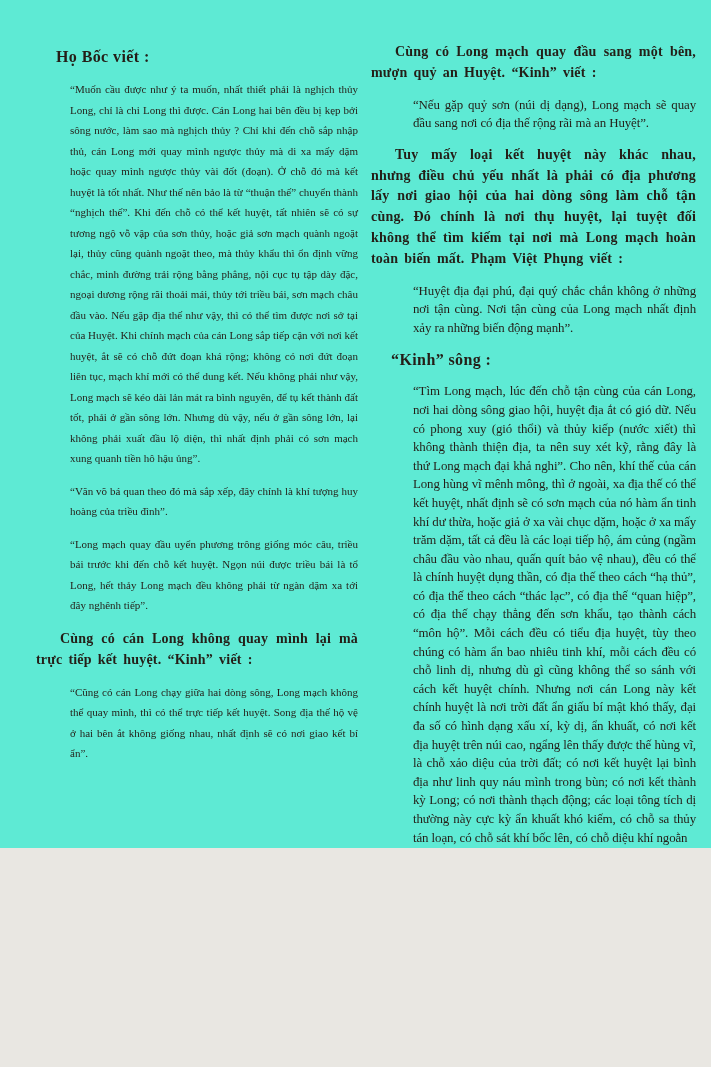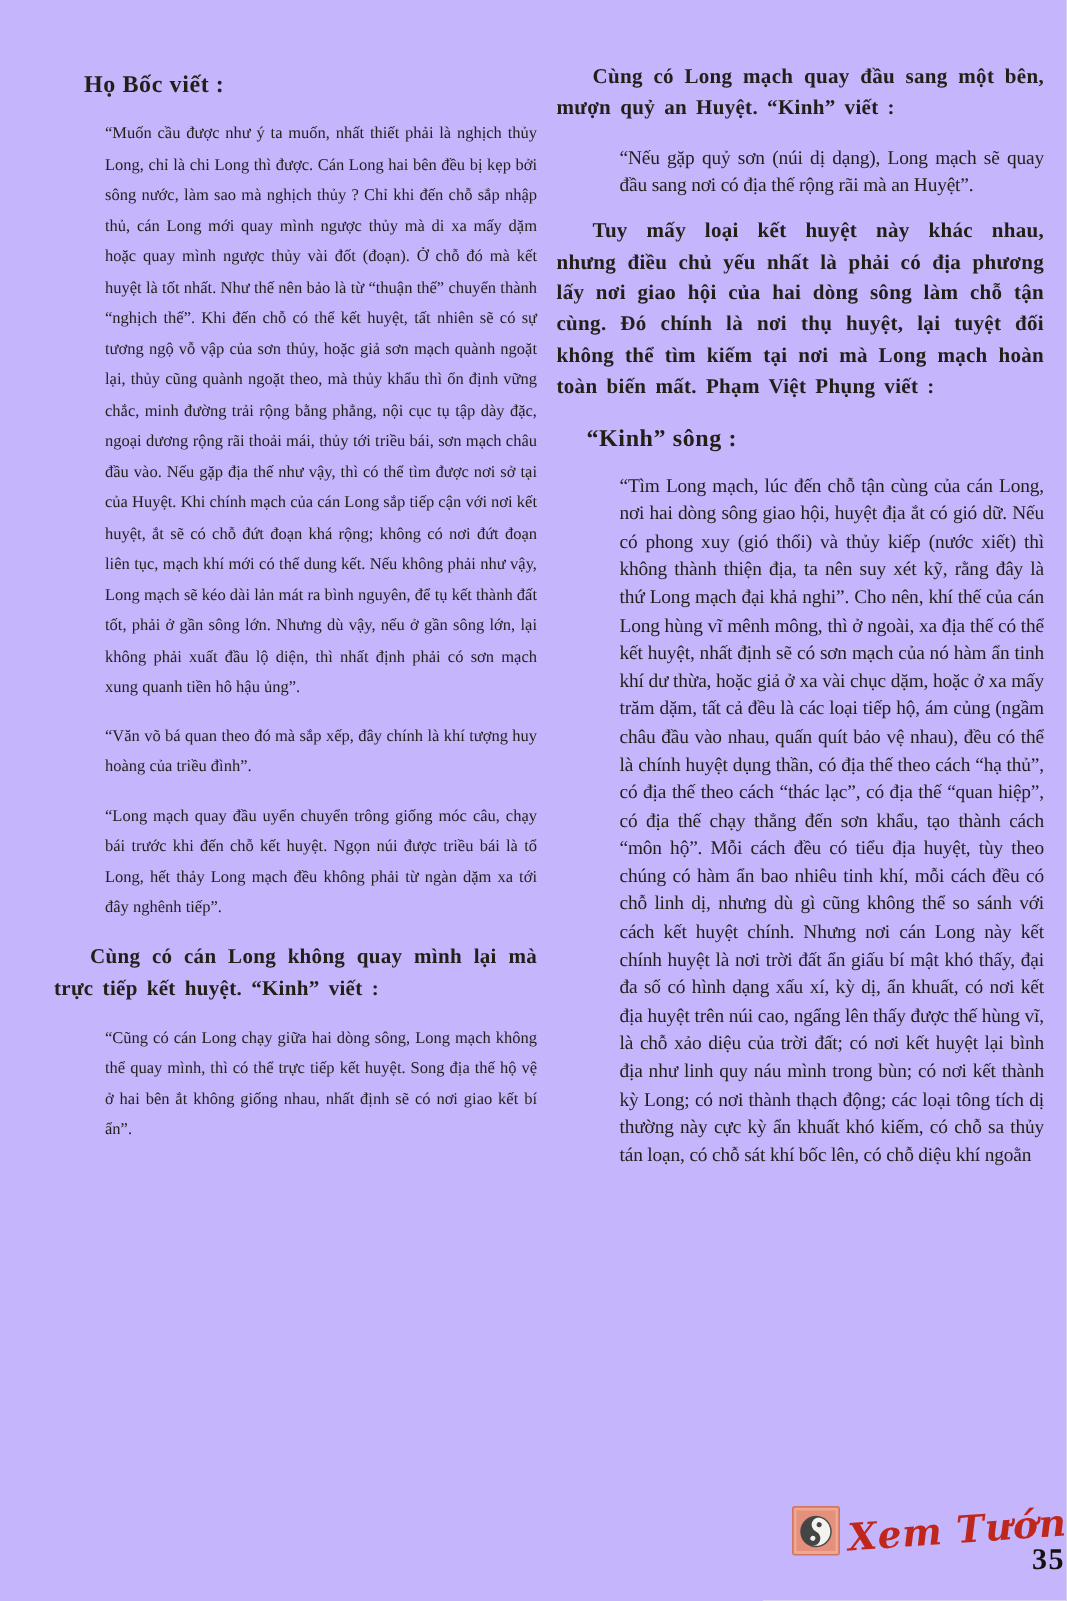--- a/index.html
+++ b/index.html
@@ -1,20 +1,20 @@
 <!DOCTYPE html>
 <html><head>
 <meta charset="utf-8">
 <style>
   html,body{margin:0;padding:0;background:#e9e7e2;}
   .page{
     position:relative;
-    width:711px;height:1067px;
+    width:711px;height:848px;
     margin:0 auto;
-    background:#c4b5fd;
+    background:#5eead4;
     overflow:hidden;
     font-family:"Liberation Serif","DejaVu Serif",serif;
     color:#241e17;
   }
   .col{position:absolute;top:46px;}
   .col-left{left:36px;width:322px;}
   .col-right{left:371px;top:42px;width:325px;}
   .block{margin:0 0 12px 0;text-align:justify;}
   .heading{
     font-weight:bold;font-size:16px;line-height:21px;
@@ -55,29 +55,30 @@
 </style>
 </head>
 <body>
 
 <div class="page">
 
   <div class="col col-left">
     <p class="block heading">Họ Bốc viết :</p>
     <p class="block quote">“Muốn cầu được như ý ta muốn, nhất thiết phải là nghịch thủy Long, chỉ là chi Long thì được. Cán Long hai bên đều bị kẹp bởi sông nước, làm sao mà nghịch thủy ? Chỉ khi đến chỗ sắp nhập thủ, cán Long mới quay mình ngược thủy mà di xa mấy dặm hoặc quay mình ngược thủy vài đốt (đoạn). Ở chỗ đó mà kết huyệt là tốt nhất. Như thế nên bảo là từ “thuận thế” chuyển thành “nghịch thế”. Khi đến chỗ có thể kết huyệt, tất nhiên sẽ có sự tương ngộ vỗ vập của sơn thủy, hoặc giả sơn mạch quành ngoặt lại, thủy cũng quành ngoặt theo, mà thủy khẩu thì ổn định vững chắc, minh đường trải rộng bằng phẳng, nội cục tụ tập dày đặc, ngoại dương rộng rãi thoải mái, thủy tới triều bái, sơn mạch châu đầu vào. Nếu gặp địa thế như vậy, thì có thể tìm được nơi sở tại của Huyệt. Khi chính mạch của cán Long sắp tiếp cận với nơi kết huyệt, ắt sẽ có chỗ đứt đoạn khá rộng; không có nơi đứt đoạn liên tục, mạch khí mới có thể dung kết. Nếu không phải như vậy, Long mạch sẽ kéo dài lản mát ra bình nguyên, để tụ kết thành đất tốt, phải ở gần sông lớn. Nhưng dù vậy, nếu ở gần sông lớn, lại không phải xuất đầu lộ diện, thì nhất định phải có sơn mạch xung quanh tiền hô hậu ủng”.</p>
     <p class="block quote">“Văn võ bá quan theo đó mà sắp xếp, đây chính là khí tượng huy hoàng của triều đình”.</p>
-    <p class="block quote">“Long mạch quay đầu uyển chuyển trông giống móc câu, chạy bái trước khi đến chỗ kết huyệt. Ngọn núi được triều bái là tổ Long, hết thảy Long mạch đều không phải từ ngàn dặm xa tới đây nghênh tiếp”.</p>
+    <p class="block quote">“Long mạch quay đầu uyển phương trông giống móc câu, triều bái trước khi đến chỗ kết huyệt. Ngọn núi được triều bái là tổ Long, hết thảy Long mạch đều không phải từ ngàn dặm xa tới đây nghênh tiếp”.</p>
     <p class="block para">Cùng có cán Long không quay mình lại mà trực tiếp kết huyệt. “Kinh” viết :</p>
     <p class="block quote">“Cũng có cán Long chạy giữa hai dòng sông, Long mạch không thể quay mình, thì có thể trực tiếp kết huyệt. Song địa thế hộ vệ ở hai bên ắt không giống nhau, nhất định sẽ có nơi giao kết bí ẩn”.</p>
   </div>
 
   <div class="col col-right">
     <p class="block para">Cùng có Long mạch quay đầu sang một bên, mượn quỷ an Huyệt. “Kinh” viết :</p>
     <p class="block quote">“Nếu gặp quỷ sơn (núi dị dạng), Long mạch sẽ quay đầu sang nơi có địa thế rộng rãi mà an Huyệt”.</p>
     <p class="block para">Tuy mấy loại kết huyệt này khác nhau, nhưng điều chủ yếu nhất là phải có địa phương lấy nơi giao hội của hai dòng sông làm chỗ tận cùng. Đó chính là nơi thụ huyệt, lại tuyệt đối không thể tìm kiếm tại nơi mà Long mạch hoàn toàn biến mất. Phạm Việt Phụng viết :</p>
+    <p class="block quote">“Huyệt địa đại phú, đại quý chắc chắn không ở những nơi tận cùng. Nơi tận cùng của Long mạch nhất định xảy ra những biến động mạnh”.</p>
     <p class="block heading">“Kinh” sông :</p>
     <p class="block quote">“Tìm Long mạch, lúc đến chỗ tận cùng của cán Long, nơi hai dòng sông giao hội, huyệt địa ắt có gió dữ. Nếu có phong xuy (gió thổi) và thủy kiếp (nước xiết) thì không thành thiện địa, ta nên suy xét kỹ, rằng đây là thứ Long mạch đại khả nghi”. Cho nên, khí thế của cán Long hùng vĩ mênh mông, thì ở ngoài, xa địa thế có thể kết huyệt, nhất định sẽ có sơn mạch của nó hàm ẩn tinh khí dư thừa, hoặc giả ở xa vài chục dặm, hoặc ở xa mấy trăm dặm, tất cả đều là các loại tiếp hộ, ám củng (ngầm châu đầu vào nhau, quấn quít bảo vệ nhau), đều có thể là chính huyệt dụng thần, có địa thế theo cách “hạ thủ”, có địa thế theo cách “thác lạc”, có địa thế “quan hiệp”, có địa thế chạy thẳng đến sơn khẩu, tạo thành cách “môn hộ”. Mỗi cách đều có tiểu địa huyệt, tùy theo chúng có hàm ẩn bao nhiêu tinh khí, mỗi cách đều có chỗ linh dị, nhưng dù gì cũng không thể so sánh với cách kết huyệt chính. Nhưng nơi cán Long này kết chính huyệt là nơi trời đất ẩn giấu bí mật khó thấy, đại đa số có hình dạng xấu xí, kỳ dị, ẩn khuất, có nơi kết địa huyệt trên núi cao, ngẩng lên thấy được thế hùng vĩ, là chỗ xảo diệu của trời đất; có nơi kết huyệt lại bình địa như linh quy náu mình trong bùn; có nơi kết thành kỳ Long; có nơi thành thạch động; các loại tông tích dị thường này cực kỳ ẩn khuất khó kiếm, có chỗ sa thủy tán loạn, có chỗ sát khí bốc lên, có chỗ diệu khí ngoằn</p>
   </div>
 
   <div class="watermark">
     <span class="wm-icon">
       <svg width="24" height="24" viewBox="0 0 30 30" style="transform:rotate(25deg)">
         <circle cx="15" cy="15" r="12.5" fill="#f4f2ec" stroke="#4a4a4a" stroke-width="1.2"></circle>
         <path d="M15,2.5 a12.5,12.5 0 0,0 0,25 a6.25,6.25 0 0,0 0,-12.5 a6.25,6.25 0 0,1 0,-12.5 z" fill="#454545"></path>
         <circle cx="15" cy="8.75" r="2.1" fill="#454545"></circle>

